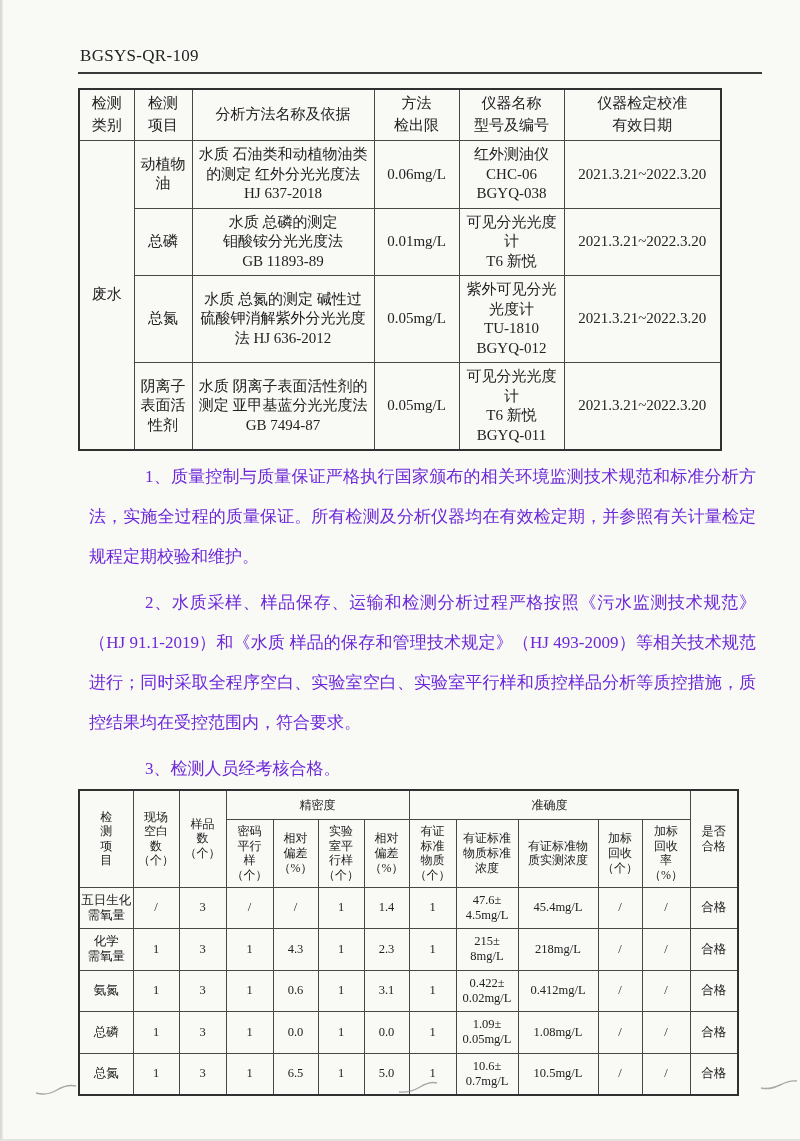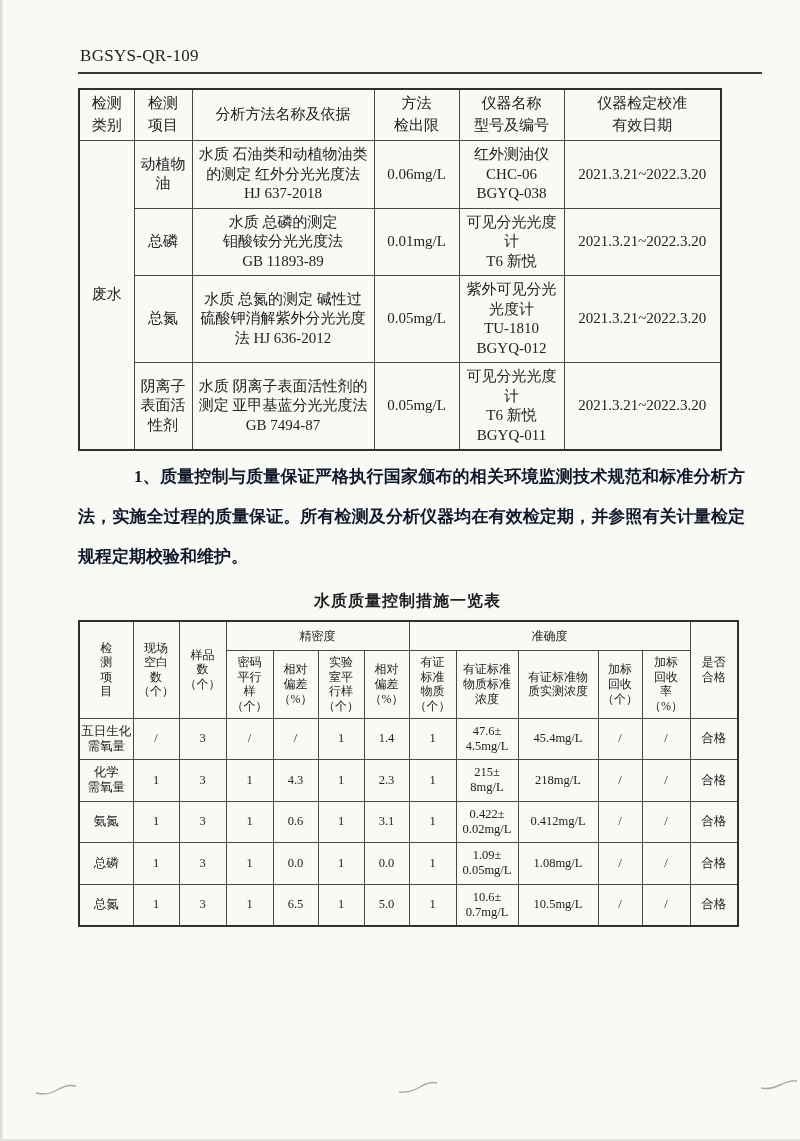--- a/index.html
+++ b/index.html
@@ -55,26 +55,25 @@
   .t1 td { padding: 4px 2px; }
   
   .section-title {
     margin: 16px 0 0 0;
     font-family: "Liberation Sans", "DejaVu Sans", sans-serif;
     font-weight: bold; font-size: 21px; color: #1d1d1d;
     letter-spacing: 1px;
   }
   .para {
     width: 667px;
-    margin: 6px 0 0 0;
+    margin: 6px 0 0 11px;
     font-size: 17px; line-height: 40px;
     text-align: justify;
     text-indent: 56px;
-    color: #0f172a;
-    font-weight: bold;
+    color: #6d28d9;
   }
   
   .qc-title {
     width: 659px; text-align: center;
     margin: 14px 0 8px 0;
     font-size: 16px; font-weight: bold; color: #1f1f1f;
     letter-spacing: 1px;
   }
   
   .t2 {
@@ -171,22 +170,23 @@
         <td>可见分光光度
 计
 T6 新悦
 BGYQ-011</td>
         <td>2021.3.21~2022.3.20</td>
       </tr>
     </tbody>
   </table>
 
   <p class="para">1、质量控制与质量保证严格执行国家颁布的相关环境监测技术规范和标准分析方法，实施全过程的质量保证。所有检测及分析仪器均在有效检定期，并参照有关计量检定规程定期校验和维护。</p>
-
-  <div class="qc-title">水质质量控制措施一览表</div>
+  <p class="para">2、水质采样、样品保存、运输和检测分析过程严格按照《污水监测技术规范》（HJ 91.1-2019）和《水质 样品的保存和管理技术规定》（HJ 493-2009）等相关技术规范进行；同时采取全程序空白、实验室空白、实验室平行样和质控样品分析等质控措施，质控结果均在受控范围内，符合要求。</p>
+  <p class="para">3、检测人员经考核合格。</p>
+
 
   <table class="t2">
     <colgroup>
       <col style="width:54px">
         <col style="width:46px">
         <col style="width:47px">
         <col style="width:47px">
       <col style="width:45px">
         <col style="width:46px">
         <col style="width:45px">

